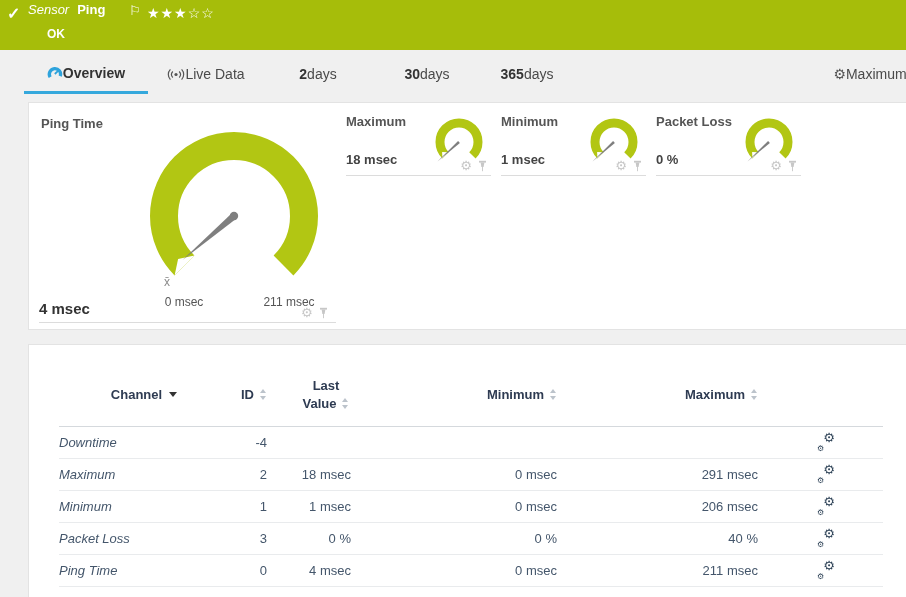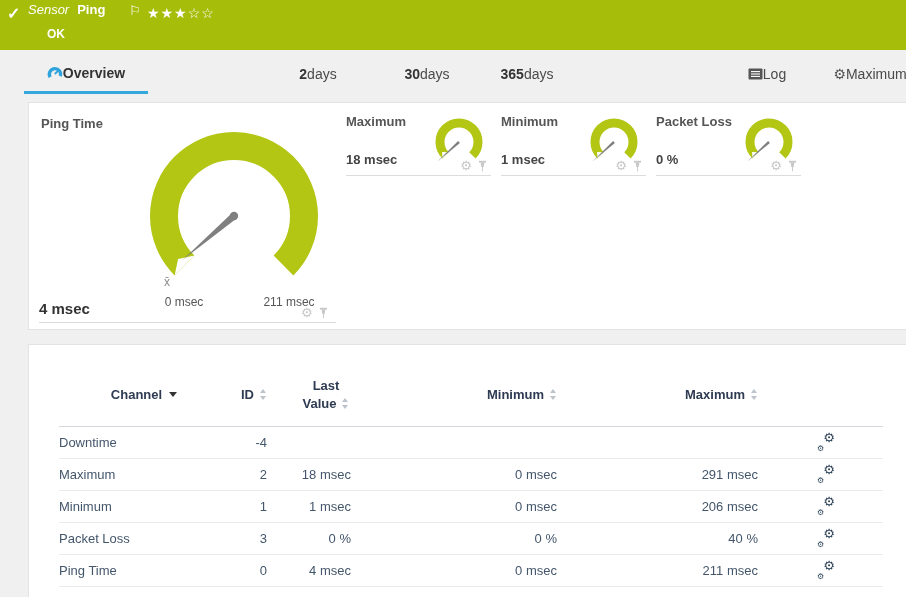--- a/index.html
+++ b/index.html
@@ -70,21 +70,21 @@
   .tile-icons { right:3px; bottom:2px; }
 
   
   .panel-table { padding:26px 24px 0 30px; }
   table { width:824px; border-collapse:collapse; table-layout:fixed; font-size:13px; }
   col.c-channel { width:170px; } col.c-id { width:38px; } col.c-last { width:84px; }
   col.c-min { width:206px; } col.c-max { width:201px; } col.c-set { width:125px; }
   th { color:#2e3b52; font-weight:bold; padding:6px 0 14px 0; border-bottom:1px solid #d5d9dd; vertical-align:middle; }
   th.left { text-align:center; } th.right { text-align:right; } td.right { text-align:right; }
   td { border-bottom:1px solid #e9ebed; height:32px; color:#44566b; }
-  td.channel { text-align:left; }
+  td.channel { text-align:left;font-style:italic; }
   .hdr-2line { display:inline-block; width:50px; text-align:center; line-height:1.35; }
   .sort-icon { display:inline-block; width:7px; height:11px; position:relative; margin-left:6px; vertical-align:-1px; }
   .sort-icon::before, .sort-icon::after { content:""; position:absolute; left:0; border-left:3.5px solid transparent; border-right:3.5px solid transparent; }
   .sort-icon::before { top:0; border-bottom:4px solid #bcc3cb; }
   .sort-icon::after { bottom:0; border-top:4px solid #bcc3cb; }
   .caret-down { display:inline-block; width:0; height:0; margin-left:7px; vertical-align:2px;
                 border-left:4.5px solid transparent; border-right:4.5px solid transparent; border-top:5px solid #333; }
   td.set-cell { text-align:right; padding-right:48px; }
   .chsettings { position:relative; display:inline-block; width:18px; height:16px; color:#33475b; cursor:pointer; }
   .gear-big { position:absolute; right:0; top:-3px; font-size:13px; }
@@ -106,42 +106,43 @@
 <div class="tabs">
   <div class="tab tab-1 active">
     <span class="tab-icon">
       <svg width="16" height="14" viewBox="0 0 16 14">
         <path d="M3.2 11.2 A 5.6 5.6 0 1 1 13.2 10.2" fill="none" stroke="#2ea3dc" stroke-width="3.4"></path>
         <line x1="7.8" y1="8" x2="11.6" y2="4.4" stroke="#2ea3dc" stroke-width="1.8"></line>
       </svg>
     </span>
     <span>Overview</span>
   </div>
+  <div class="tab tab-2">
+    <span class="tab-icon">
+      <svg width="18" height="13" viewBox="0 0 18 13">
+        <circle cx="9" cy="6.5" r="1.6" fill="#555"></circle>
+        <path d="M5.8 3.5 A 4.4 4.4 0 0 0 5.8 9.5" fill="none" stroke="#555" stroke-width="1.2"></path>
+        <path d="M12.2 3.5 A 4.4 4.4 0 0 1 12.2 9.5" fill="none" stroke="#555" stroke-width="1.2"></path>
+        <path d="M3.4 1.4 A 7.3 7.3 0 0 0 3.4 11.6" fill="none" stroke="#555" stroke-width="1.2"></path>
+        <path d="M14.6 1.4 A 7.3 7.3 0 0 1 14.6 11.6" fill="none" stroke="#555" stroke-width="1.2"></path>
+      </svg>
+    </span>
+    <span>Live Data</span>
+  </div>
   <div class="tab tab-3">
     <span class="num">2</span>
     <span>days</span>
   </div>
   <div class="tab tab-4">
     <span class="num">30</span>
     <span>days</span>
   </div>
   <div class="tab tab-5">
     <span class="num">365</span>
     <span>days</span>
-  </div>
-  <div class="tab tab-7">
-    <span class="tab-icon">
-      <svg width="15" height="12" viewBox="0 0 15 12">
-        <rect x="0.5" y="0.5" width="14" height="11" rx="1" fill="#555"></rect>
-        <line x1="3" y1="3.6" x2="12" y2="3.6" stroke="#fff" stroke-width="1.1"></line>
-        <line x1="3" y1="6" x2="12" y2="6" stroke="#fff" stroke-width="1.1"></line>
-        <line x1="3" y1="8.4" x2="12" y2="8.4" stroke="#fff" stroke-width="1.1"></line>
-      </svg>
-    </span>
-    <span>Log</span>
   </div>
   <div class="tab tab-8">
     <span class="tab-icon gear-glyph">⚙</span>
     <span>Maximum</span>
   </div>
 </div>
 
 <div class="panel panel-gauges">
 
   <div class="main-title">Ping Time</div>

